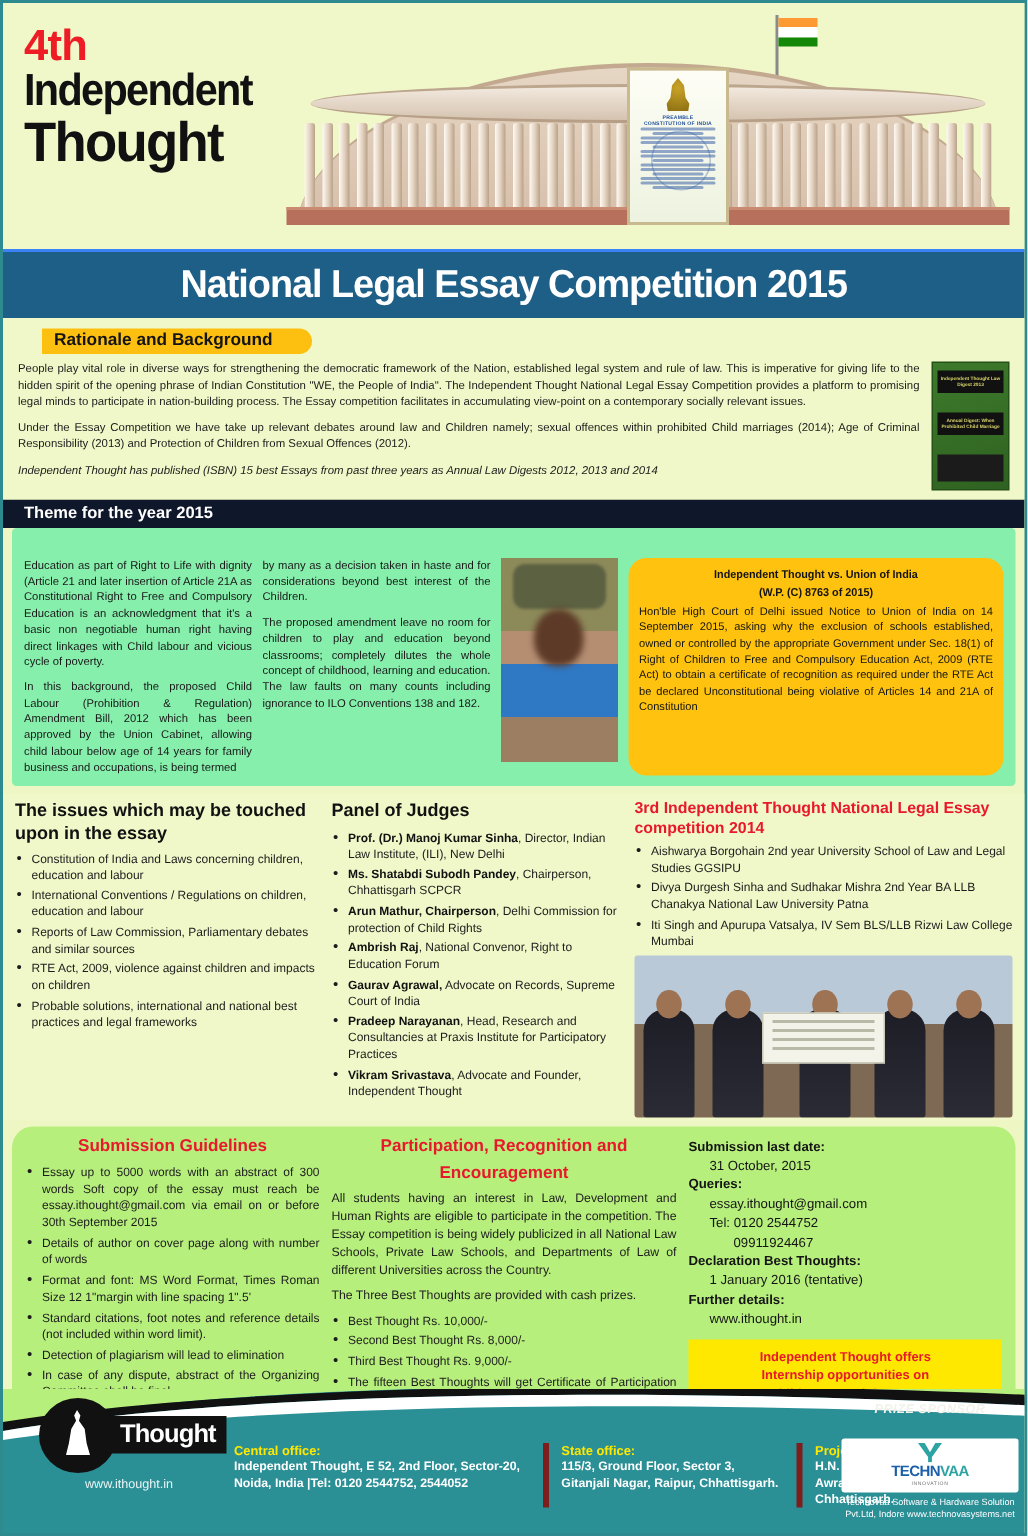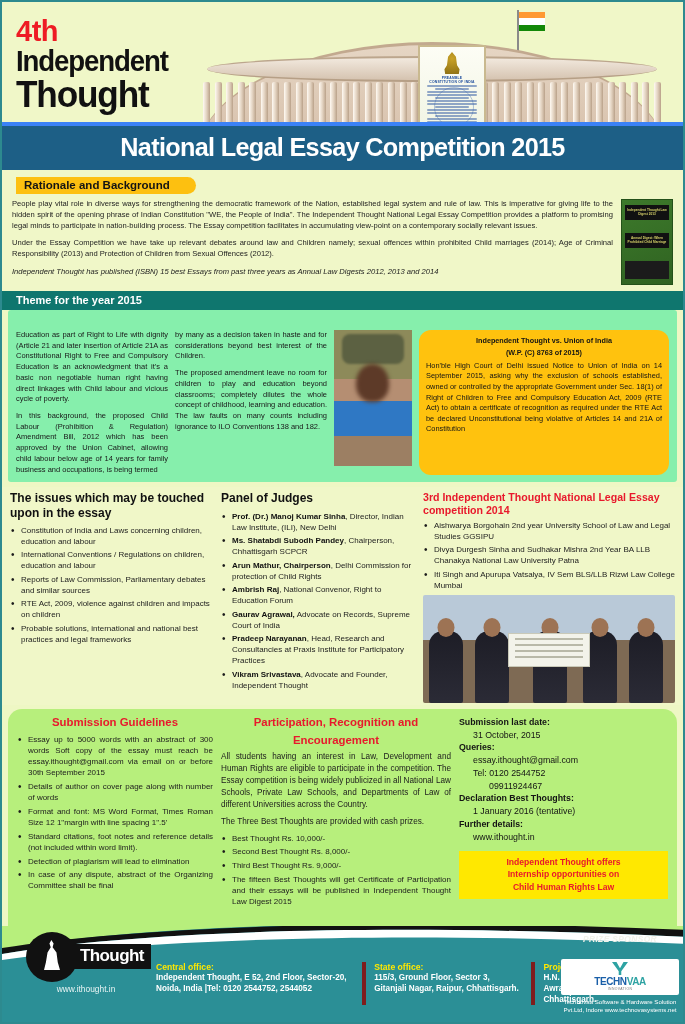--- a/index.html
+++ b/index.html
@@ -13,21 +13,21 @@
     position: relative;
     width: 685px; height: 1024px;
     background: #eef7c4;
     border: 2px solid #2d8a8f;
     overflow: hidden;
   }
 
   
   .header {
     position: relative;
-    height: 120px;
+    height: 164px;
     background: #f0f7c8;
     overflow: hidden;
   }
   .parliament {
     position: absolute;
     left: 175px; top: 8px;
     width: 510px; height: 140px;
     overflow: hidden;
   }
   .dome-outer {
@@ -115,40 +115,40 @@
     font-size: 37px; font-weight: bold; color: #111;
     letter-spacing: -1.2px; line-height: 1.0;
     transform: scaleX(.95); transform-origin: left;
   }
 
   
   .bluebar {
     background: #1d5f86; color: #ffffff;
     text-align: center;
     padding: 6px 4px 7px;
-    border-top: 4px solid #3b82f6;
+    border-top: 2px solid #3b82f6;
   }
   .bluebar h1 {
     font-size: 26px; font-weight: bold; letter-spacing: -.7px;
     transform: scaleX(.97);
   }
 
   
   .rationale {
     position: relative;
     background: #f0f7c8;
     padding: 5px 10px 6px 10px;
   }
   .tag-yellow {
     display: inline-block;
     background: #fdc010; color: #141414;
     font-size: 11.5px; font-weight: bold;
     padding: 2.5px 26px 3px 8px;
     border-radius: 0 9px 9px 0;
-    margin-left: 4px;
+    margin-left: 16px;
     text-align: center;
   }
   .rat-body { display: flex; gap: 8px; margin-top: 5px; }
   .rat-text { flex: 1; }
   .rat-text p {
     font-size: 7.6px; line-height: 1.42; color: #1c1c1c;
     text-align: justify; margin-bottom: 7px;
   }
   .rat-text p.ital { font-style: italic; margin-bottom: 0; }
   .book {
@@ -160,21 +160,21 @@
     display: flex; flex-direction: column; justify-content: space-between;
   }
   .book .bk {
     background: #111; color: #d8d36a;
     font-size: 3.2px; font-weight: bold; padding: 3px 1px; line-height: 1.35;
   }
   .book .bimg { background: #1b1b1b; height: 18px; }
 
   
   .redbar {
-    background: #0f766e; color: #ffffff;
+    background: #0f172a; color: #ffffff;
     font-size: 11px; font-weight: bold;
     padding: 3px 10px 4px 14px;
   }
   .theme-q {
     color: #1a2ed4; font-size: 13px; font-weight: bold;
     text-align: center; padding: 6px 8px 5px;
     letter-spacing: -.2px;
     background: #f0f7c8;
   }
 

